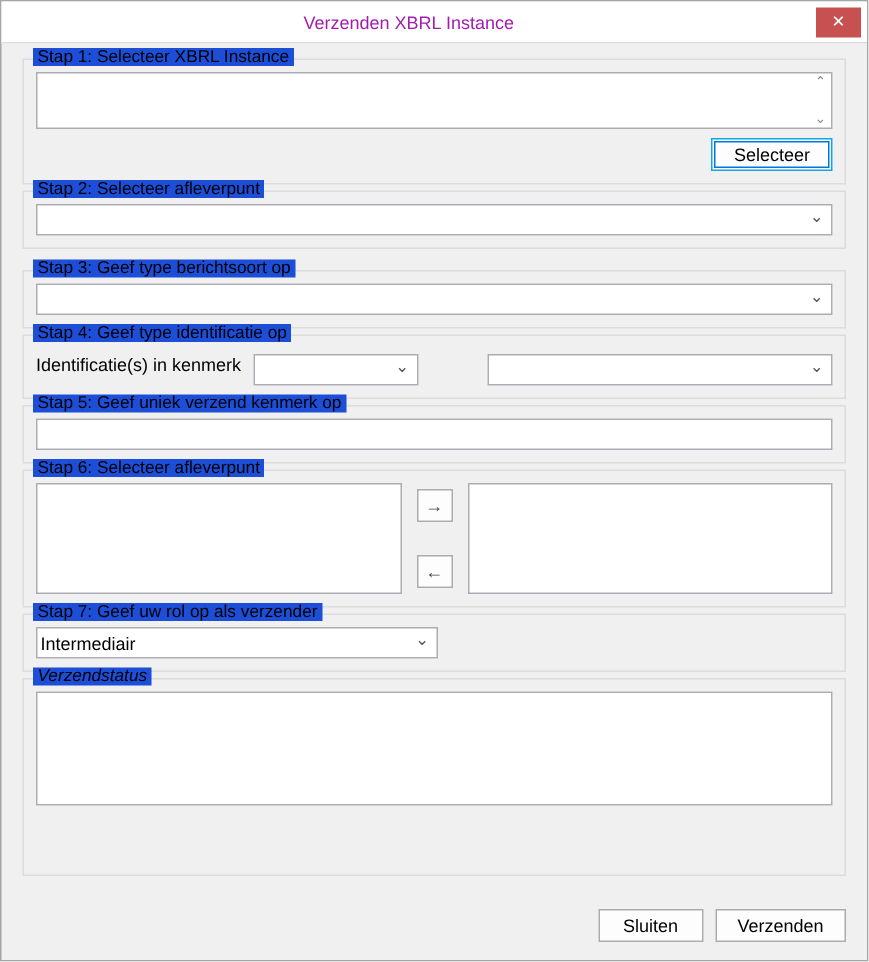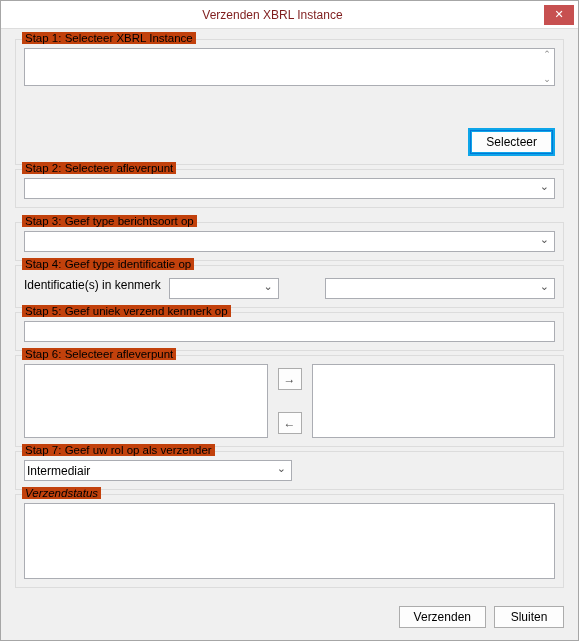--- a/index.html
+++ b/index.html
@@ -23,21 +23,21 @@
     background: #fff;
     border-bottom: 1px solid #ddd;
     display: flex;
     align-items: center;
     position: relative;
   }
   .titlebar-title {
     flex: 1;
     text-align: center;
     font-size: 12px;
-    color: #7f1d1d;
+    color: #a21caf;
   }
   .close-btn {
     width: 30px;
     height: 20px;
     background: #c75050;
     color: #fff;
     display: flex;
     align-items: center;
     justify-content: center;
     font-size: 11px;
@@ -56,21 +56,21 @@
     border: 1px solid #dcdcdc;
     margin-bottom: 4px;
     padding: 8px 8px 8px 8px;
     position: relative;
     background: #f0f0f0;
   }
   .group-title {
     position: absolute;
     top: -8px;
     left: 6px;
-    background: #c2410c;
+    background: #1d4ed8;
     padding: 0 3px;
     font-size: 11.5px;
     color: #000;
   }
   .row2 {
     display: flex;
     gap: 10px;
     flex-direction: column;
   }
   .row2 > .group { flex: 1; }
@@ -104,24 +104,23 @@
   .btn {
     background: #fdfdfd;
     border: 1px solid #acacac;
     padding: 3px 14px;
     font-size: 12px;
     font-family: inherit;
     cursor: pointer;
     min-width: 70px;
   }
   .btn:focus, .btn-default {
-    border: 4px solid #0ea5e9;
+    border: 1px solid #0ea5e9;
     outline: 1px solid #0078d7;
     outline-offset: -3px;
-    margin-top: 36px;
   }
   .select, .combo {
     background: #fff;
     border: 1px solid #abadb3;
     height: 21px;
     width: 100%;
     font-family: inherit;
     font-size: 12px;
     padding: 1px 2px;
     appearance: none;
@@ -294,17 +293,17 @@
     </div>
 
     <div class="group" style="flex:1;font-style:italic;">
       <div class="group-title">Verzendstatus</div>
       <div class="status-area"></div>
     </div>
 
   </div>
 
   <div class="footer">
+    <button class="btn">Sluiten</button>
     <button class="btn">Verzenden</button>
-    <button class="btn">Sluiten</button>
   </div>
 
 </div>
 
 </body></html>

